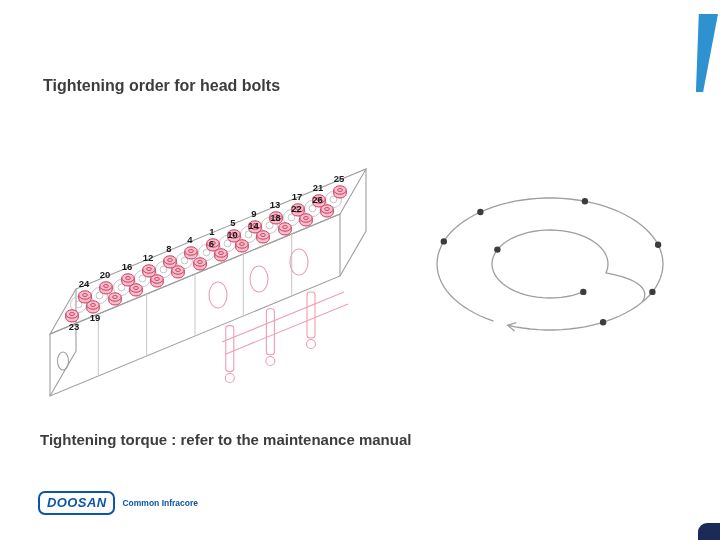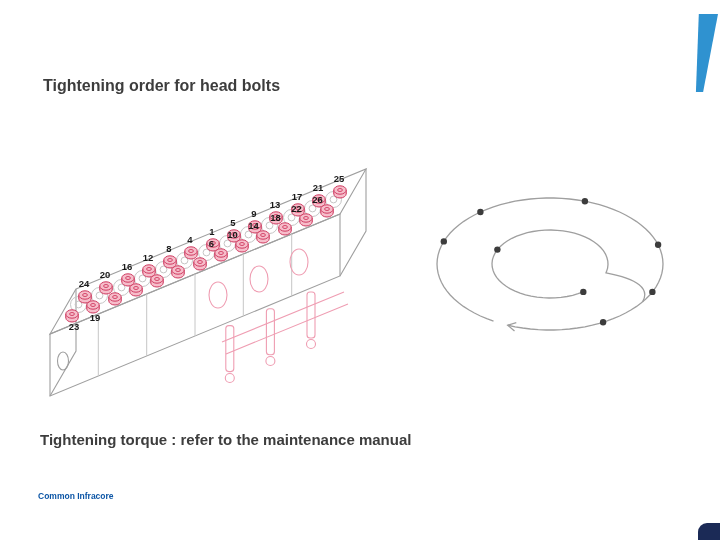--- a/index.html
+++ b/index.html
@@ -311,17 +311,20 @@
         <circle cx="584.9" cy="201.2" r="3.2" fill="#3c3c3c"></circle>
         <circle cx="658.1" cy="244.7" r="3.2" fill="#3c3c3c"></circle>
         <circle cx="652.4" cy="291.9" r="3.2" fill="#3c3c3c"></circle>
         <circle cx="603.1" cy="322.3" r="3.2" fill="#3c3c3c"></circle>
       </g>
   </svg>
 
   <div class="caption abs">Tightening torque : refer to the maintenance manual</div>
 
   <div class="footer abs">
+    <div class="logo-box">
+      <span>DOOSAN</span>
+    </div>
     <div class="logo-sub">Common Infracore</div>
   </div>
 
   <div class="corner-navy abs"></div>
 </div>
 
 </body></html>

